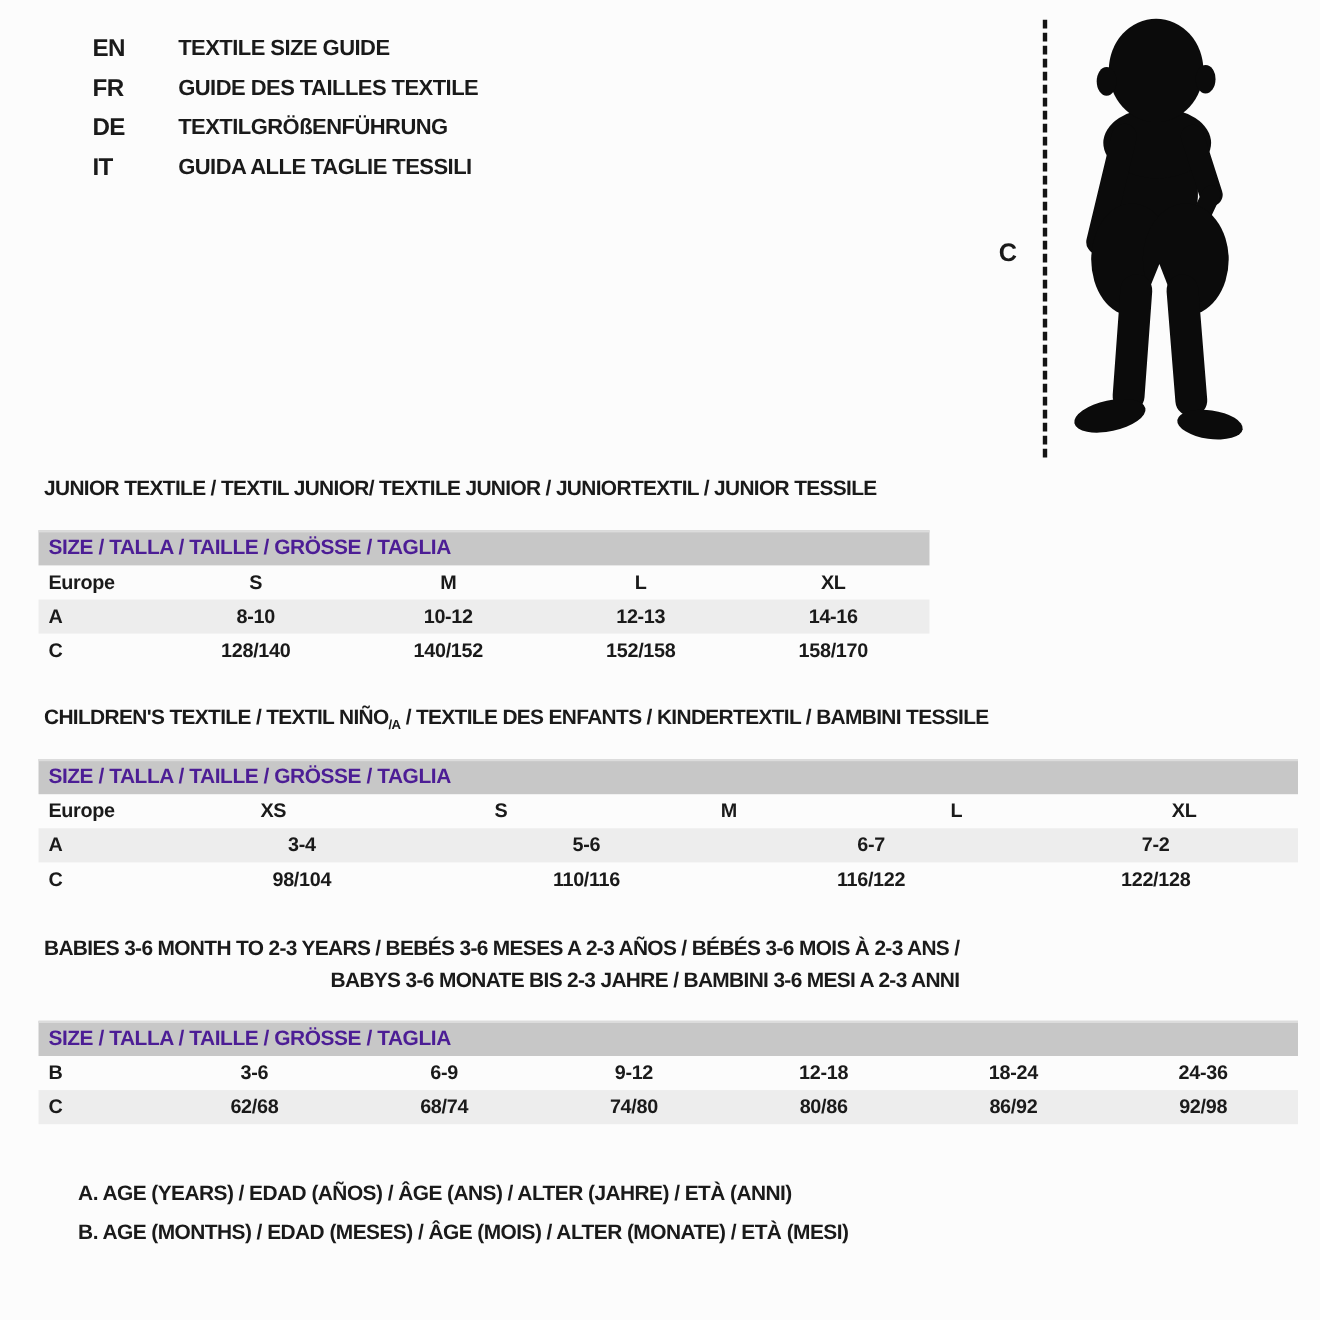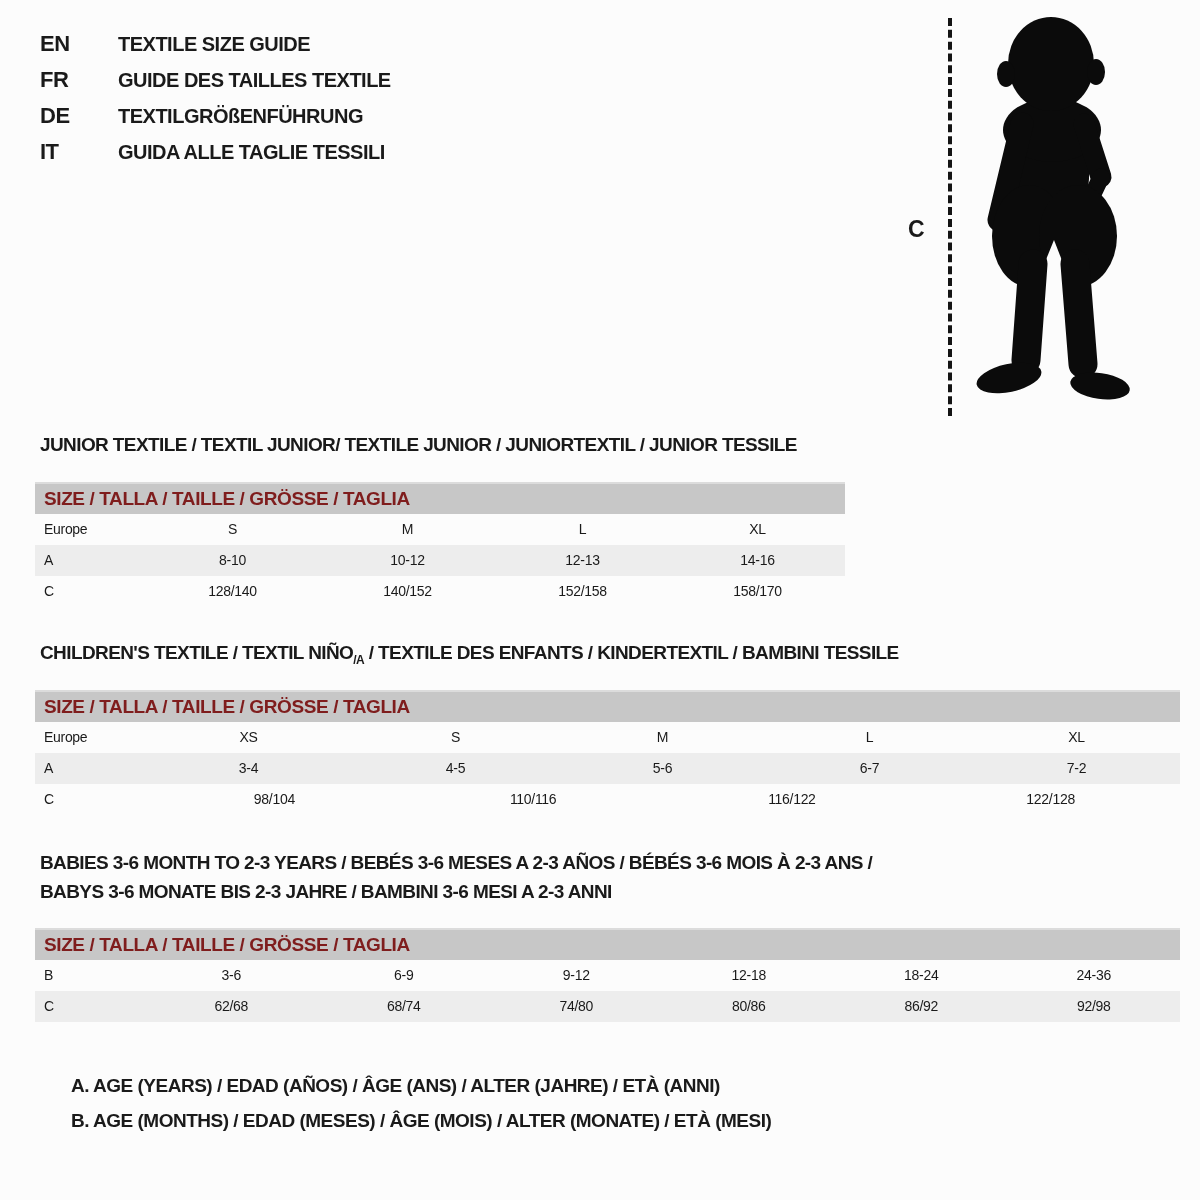--- a/index.html
+++ b/index.html
@@ -9,21 +9,21 @@
     font-family:"Liberation Sans","DejaVu Sans",sans-serif;
     color:#1a1a1a;
     -webkit-font-smoothing:antialiased;
   }
   .canvas{position:relative;width:1200px;height:1200px;overflow:hidden;}
 
   
   .lang-list{position:absolute;left:40px;top:26px;}
   .lang-row{display:flex;height:36px;line-height:36px;}
   .lang-row .code{
-    width:78px;font-size:22px;font-weight:bold;letter-spacing:-0.5px;font-stretch:condensed;
+    width:78px;font-size:22px;font-weight:bold;letter-spacing:-0.5px;font-stretch:condensed;margin-left:44px;
   }
   .lang-row .label{
     font-size:20px;font-weight:bold;letter-spacing:-0.5px;font-stretch:condensed;white-space:nowrap;
   }
 
   
   .measure-line{
     position:absolute;left:948px;top:18px;height:398px;width:0;
     border-left:4px dashed #141414;
   }
@@ -31,35 +31,36 @@
     position:absolute;left:908px;top:216px;
     font-size:23px;font-weight:bold;
   }
   .silhouette{position:absolute;left:962px;top:12px;}
 
   
   .sec-title{
     position:absolute;left:40px;
     font-size:19px;font-weight:bold;letter-spacing:-0.6px;font-stretch:condensed;
     white-space:nowrap;
+    text-align:right;
   }
   .sec-title .subscr{font-size:12px;vertical-align:sub;}
   .sec-title.two-line{line-height:29px;}
 
   
   .sg-table{position:absolute;left:35px;}
   .thead{
     height:30px;line-height:30px;
     background:#c7c7c7;
     border-top:2px solid #dcdcdc;
     padding-left:9px;
     font-size:19px;font-weight:bold;letter-spacing:-0.4px;font-stretch:condensed;
-    color:#7f1d1d;
-  }
-  .trow{display:flex;height:31px;line-height:31px;font-size:14px;font-weight:normal;letter-spacing:-0.3px;font-stretch:condensed;}
+    color:#4c1d95;
+  }
+  .trow{display:flex;height:31px;line-height:31px;font-size:18px;font-weight:bold;letter-spacing:-0.3px;font-stretch:condensed;}
   .trow.shaded{background:#ededed;}
   .trow .rlabel{width:110px;padding-left:9px;box-sizing:border-box;text-align:left;}
   .trow .cell{flex:1;text-align:center;}
 
   
   .legend{position:absolute;left:40px;top:1068px;}
   .legend-line{
     height:35px;line-height:35px;
     font-size:19px;font-weight:bold;letter-spacing:-0.5px;font-stretch:condensed;white-space:nowrap;margin-left:31px;
   }
@@ -150,21 +151,20 @@
       <span class="rlabel">Europe</span>
       <span class="cell">XS</span>
       <span class="cell">S</span>
       <span class="cell">M</span>
       <span class="cell">L</span>
       <span class="cell">XL</span>
     </div>
     <div class="trow shaded">
       <span class="rlabel">A</span>
       <span class="cell">3-4</span>
-      <span class="cell">4-5</span>
       <span class="cell">5-6</span>
       <span class="cell">6-7</span>
       <span class="cell">7-2</span>
     </div>
     <div class="trow">
       <span class="rlabel">C</span>
       <span class="cell">98/104</span>
       <span class="cell">110/116</span>
       <span class="cell">116/122</span>
       <span class="cell">122/128</span>

